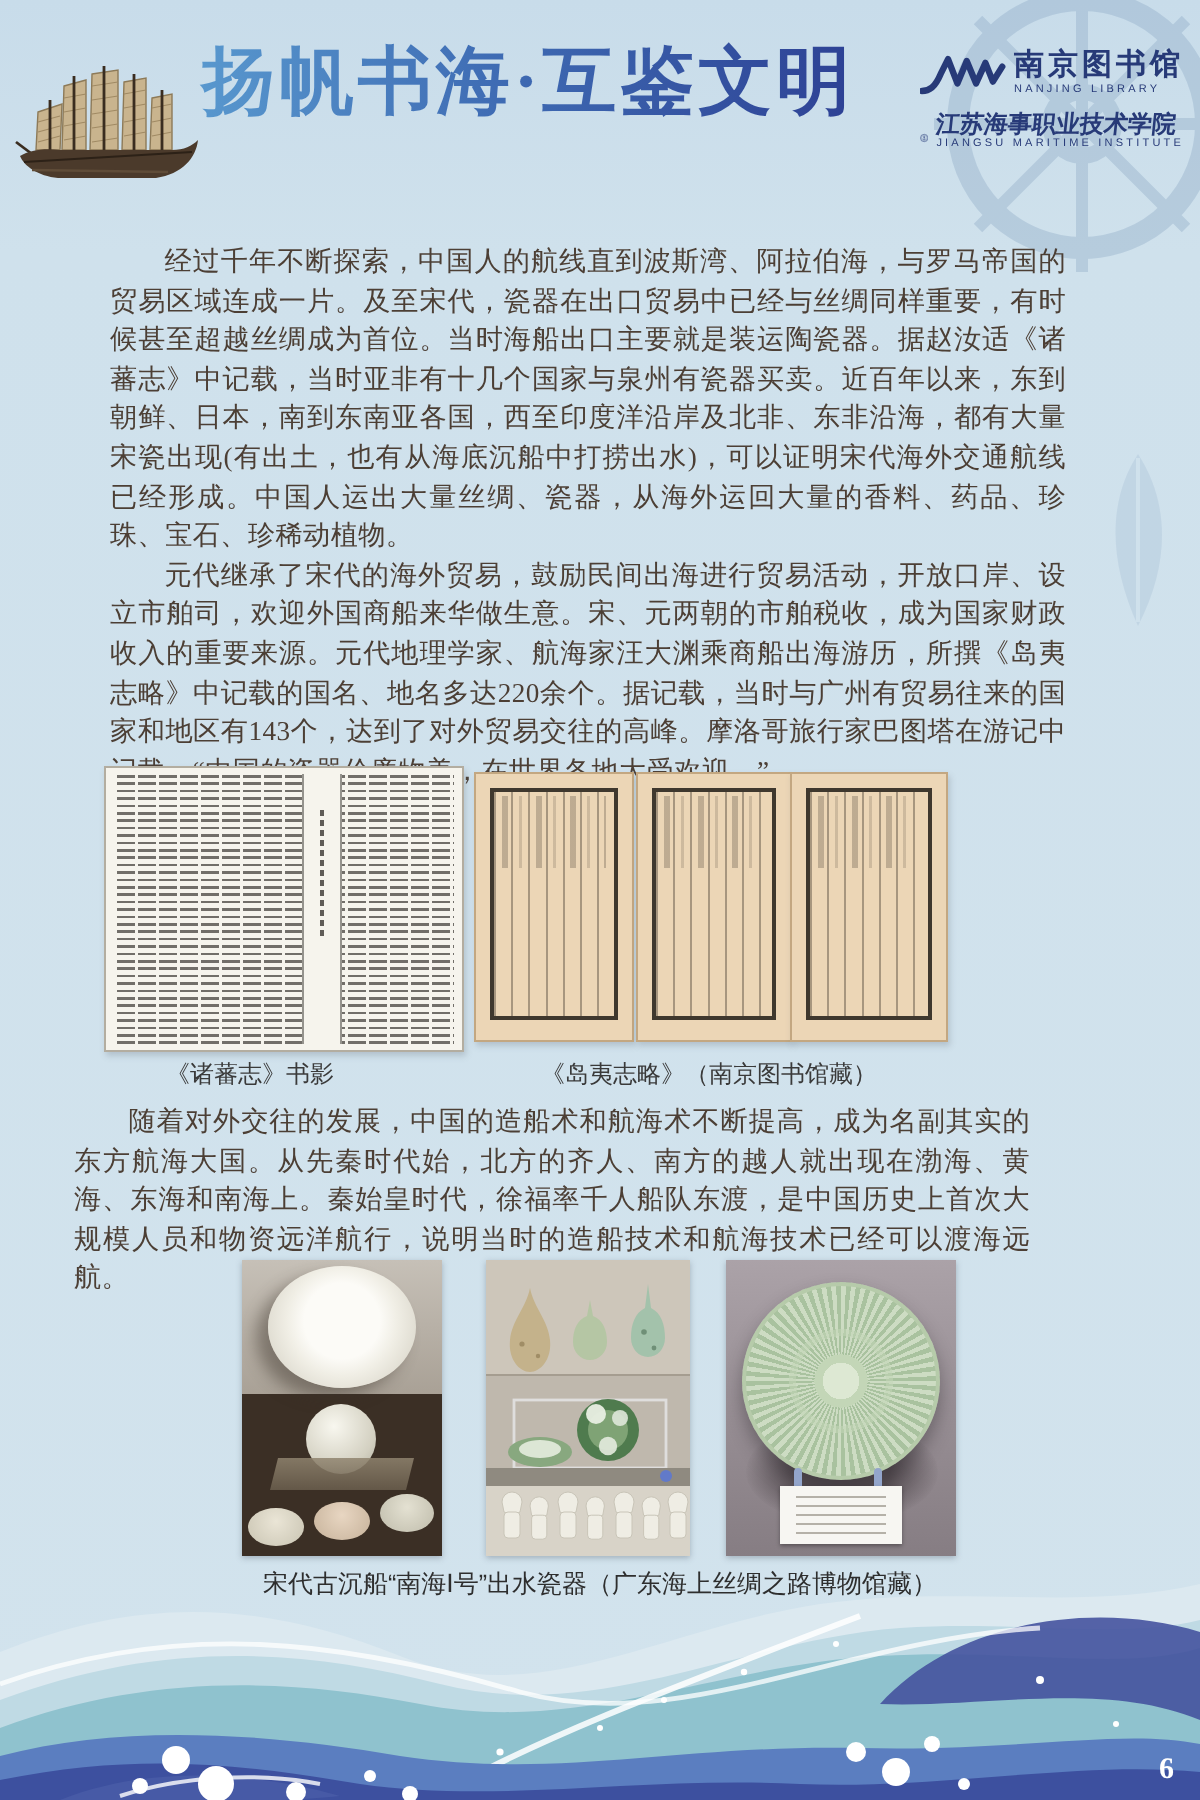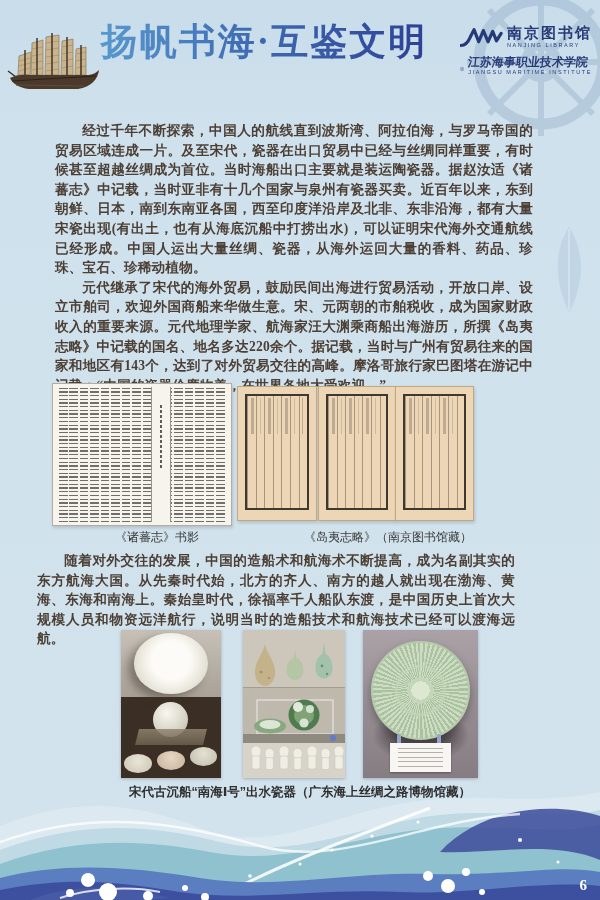--- a/index.html
+++ b/index.html
@@ -23,21 +23,21 @@
   .subtitle{font-size:16px;font-weight:bold;color:#2b3c8e;letter-spacing:1px;margin-top:3px;white-space:nowrap;}
   .logos{position:absolute;right:8px;top:12px;width:168px;}
   .logo-row{display:flex;gap:4px;margin-bottom:6px;padding-left:36px;}
   .logo-text{display:flex;flex-direction:column;line-height:1;}
   .logo-zh{font-size:15px;font-weight:bold;color:#273a78;letter-spacing:2px;white-space:nowrap;}
   .logo-zh.small{font-size:12px;letter-spacing:0;transform:skewX(-6deg);}
   .logo-en{font-size:5.5px;color:#273a78;letter-spacing:1.6px;margin-top:2px;font-family:"Liberation Sans",sans-serif;white-space:nowrap;}
   
   .article-top{position:absolute;left:55px;top:121px;width:478px;}
   .article-top p, .article-bottom{margin:0;font-size:13.6px;line-height:19.6px;color:#4c3f35;
-      text-align:justify;text-indent:2em;letter-spacing:.2px;font-weight:bold;}
+      text-align:justify;text-indent:2em;letter-spacing:.2px;}
   .article-bottom{position:absolute;left:37px;top:551px;width:478px;}
   
   .books{position:absolute;left:0;top:383px;width:600px;height:166px;}
   .book-left{position:absolute;left:52px;top:0;width:178px;height:141px;background:#f6f4ed;
       border:1px solid #b3ada0;box-shadow:1px 2px 3px rgba(90,100,110,.25);}
   .book-left::before{content:"";position:absolute;inset:3px 4px;
       background:
         repeating-linear-gradient(90deg,#f6f4ed 0 1.6px,rgba(0,0,0,0) 1.6px 10.5px),
         repeating-linear-gradient(0deg,rgba(32,28,24,.62) 0 1.3px,rgba(0,0,0,0) 1.3px 3.7px);}
   .book-left .fold{position:absolute;top:3px;bottom:3px;left:55%;width:10%;background:#f6f4ed;
@@ -47,22 +47,22 @@
   .book-page{position:absolute;top:3px;height:133px;background:#ecd6b6;border:1px solid #c3a781;
       box-shadow:1px 2px 3px rgba(90,100,110,.25);}
   .book-page .frame{position:absolute;inset:7px 7px 10px 7px;border:2px solid #3f382e;
       background:repeating-linear-gradient(90deg,rgba(63,54,44,.4) 0 1px,rgba(0,0,0,0) 1px 8.6px);}
   .book-page .frame::before{content:"";position:absolute;top:2px;left:4px;right:4px;height:32%;
       background:repeating-linear-gradient(90deg,rgba(50,42,34,.45) 0 3px,rgba(0,0,0,0) 3px 8.6px,
                  rgba(50,42,34,.3) 8.6px 10px,rgba(0,0,0,0) 10px 17px);opacity:.55;}
   .bp1{left:237px;width:78px;} .bp2{left:318px;width:76px;} .bp3{left:395px;width:77px;}
   .cap{position:absolute;top:146px;font-size:12px;color:#3a3a3a;text-align:center;
        font-family:"Liberation Sans","DejaVu Sans",sans-serif;}
-  .cap-left{left:68px;width:178px;}
-  .cap-right{left:237px;width:235px;text-align:right;}
+  .cap-left{left:36px;width:178px;}
+  .cap-right{left:237px;width:235px;}
   
   .photos{position:absolute;left:0;top:630px;width:600px;height:172px;}
   .photo{position:absolute;top:0;height:148px;box-shadow:0 1px 3px rgba(70,80,95,.35);overflow:hidden;}
   .photo1{left:121px;width:100px;background:#3b2f25;}
   .p1-top{position:absolute;top:0;left:0;right:0;height:67px;background:linear-gradient(180deg,#c6c0b7,#a9a196);}
   .p1-plate{position:absolute;top:3px;left:13px;width:74px;height:61px;border-radius:50%;
       background:radial-gradient(circle at 50% 45%,#fcfbf7 0 38%,#f0eee5 55%,#e0ddd2 76%,#cdcaba 100%);
       box-shadow:-6px 5px 8px rgba(60,52,42,.45);}
   .p1-sphere{position:absolute;top:72px;left:32px;width:35px;height:35px;border-radius:50%;
       background:radial-gradient(circle at 40% 32%,#f8f7ef,#d3d0c1 65%,#aeab9c);}
@@ -81,21 +81,21 @@
         radial-gradient(circle,#dde8d3 0 13%,#c3d6b7 13% 19%,rgba(0,0,0,0) 19% 32%,rgba(195,214,183,.55) 32% 37%,rgba(0,0,0,0) 37%),
         repeating-conic-gradient(#cddcc3 0deg 3deg,#a9c29f 3deg 6deg);
       box-shadow:inset 0 0 0 2px #b6cbaa,0 5px 9px rgba(40,35,40,.4);}
   .p3-clip{position:absolute;top:104px;width:4px;height:13px;background:#93a5cb;border-radius:2px;}
   .p3-clip.c1{left:34px;} .p3-clip.c2{left:74px;}
   .p3-label{position:absolute;bottom:6px;left:27px;width:61px;height:29px;background:#f7f6f2;
       box-shadow:0 1px 2px rgba(0,0,0,.35);}
   .p3-label::after{content:"";position:absolute;inset:5px 8px;
       background:repeating-linear-gradient(180deg,#b5b1a8 0 1px,rgba(0,0,0,0) 1px 4.5px);}
   .photos-caption{position:absolute;left:0;top:154px;width:600px;text-align:center;font-size:12.5px;
-      color:#2e2e2e;font-family:"Liberation Sans","DejaVu Sans",sans-serif;font-weight:bold;}
+      color:#2e2e2e;font-family:"Liberation Sans","DejaVu Sans",sans-serif;}
   
   .waves{position:absolute;left:0;bottom:0;width:600px;height:120px;}
   .page-number{position:absolute;right:13px;bottom:6px;color:#ffffff;font-size:15px;font-weight:bold;
       font-family:"Liberation Serif",serif;}
 </style>
 </head>
 <body>
 
 <div class="page">
 

